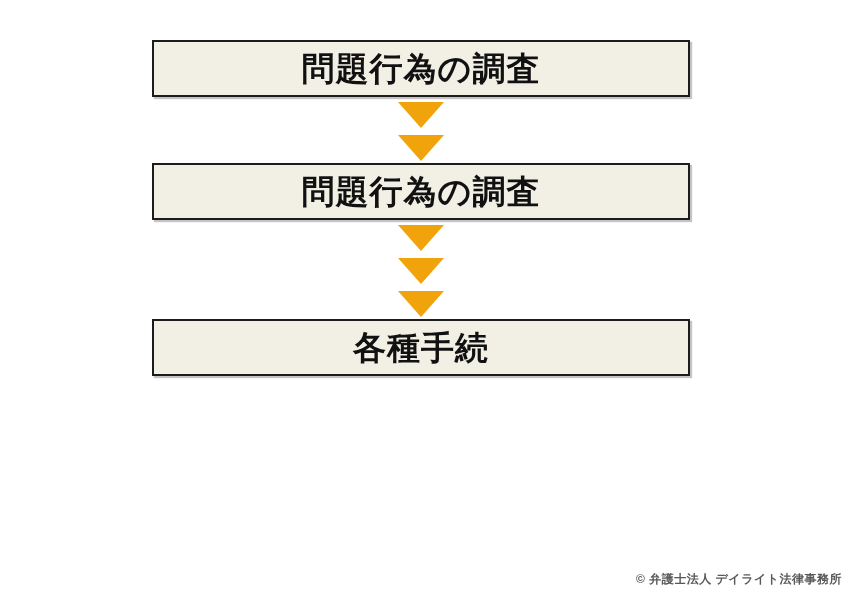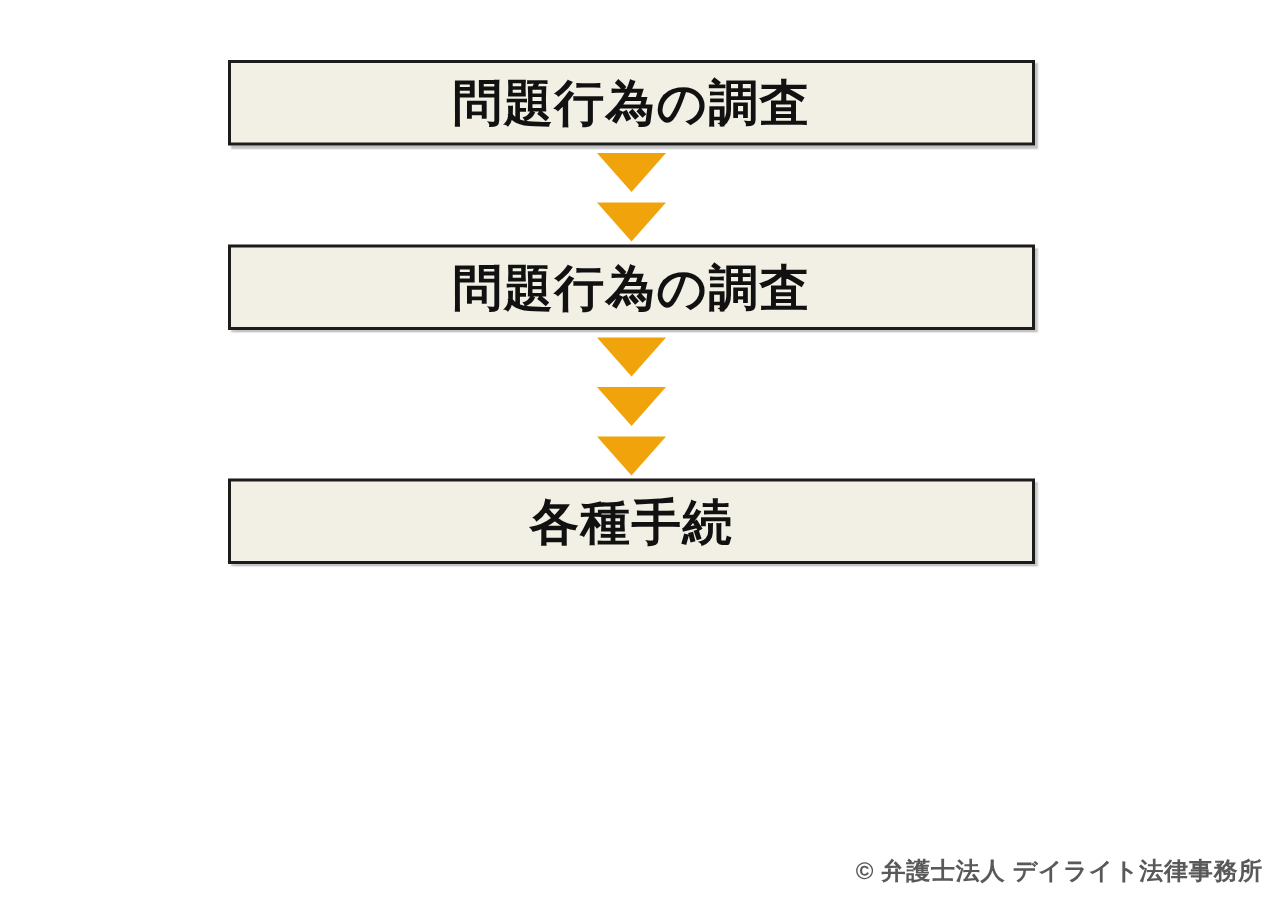--- a/index.html
+++ b/index.html
@@ -60,21 +60,21 @@
     width: 0;
     height: 0;
     border-left: 23px solid transparent;
     border-right: 23px solid transparent;
     border-top: 26px solid var(--arrow);
   }
   .footer {
     position: absolute;
     right: 8px;
     top: 571px;
-    font-size: 16px;
+    font-size: 12px;
     font-weight: 600;
     color: var(--footer-text);
     letter-spacing: 0.5px;
     white-space: nowrap;
     margin-left: 20px;
   }
 </style>
 </head>
 <body>
 

